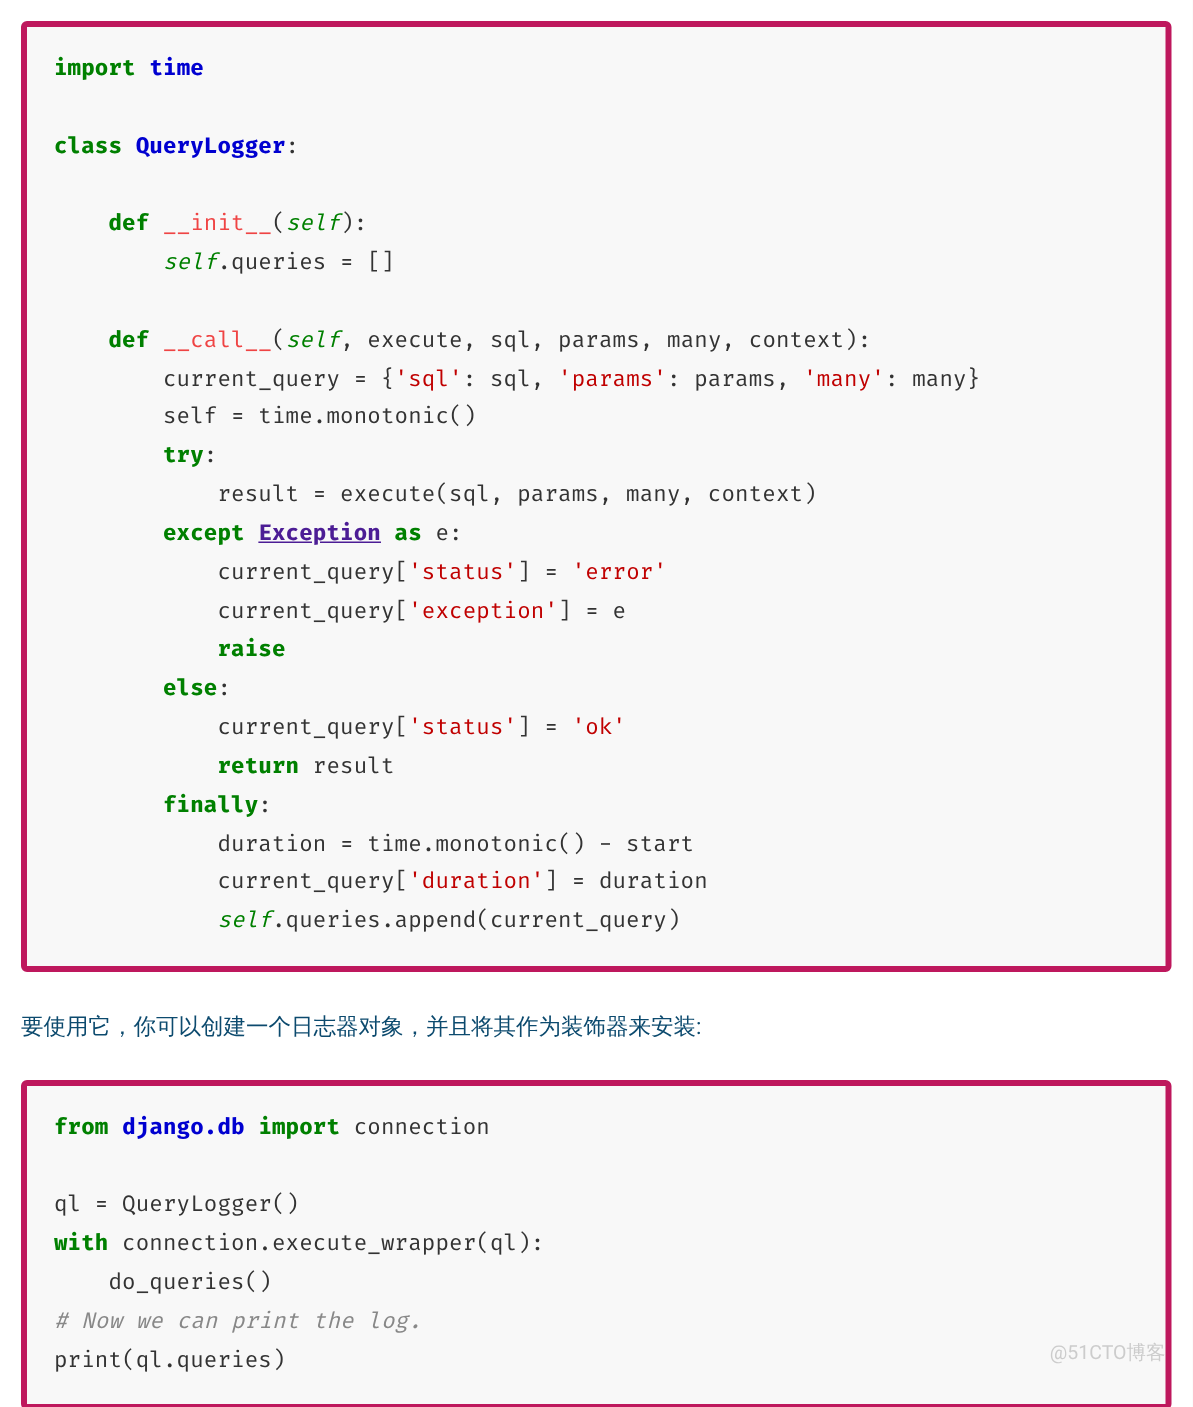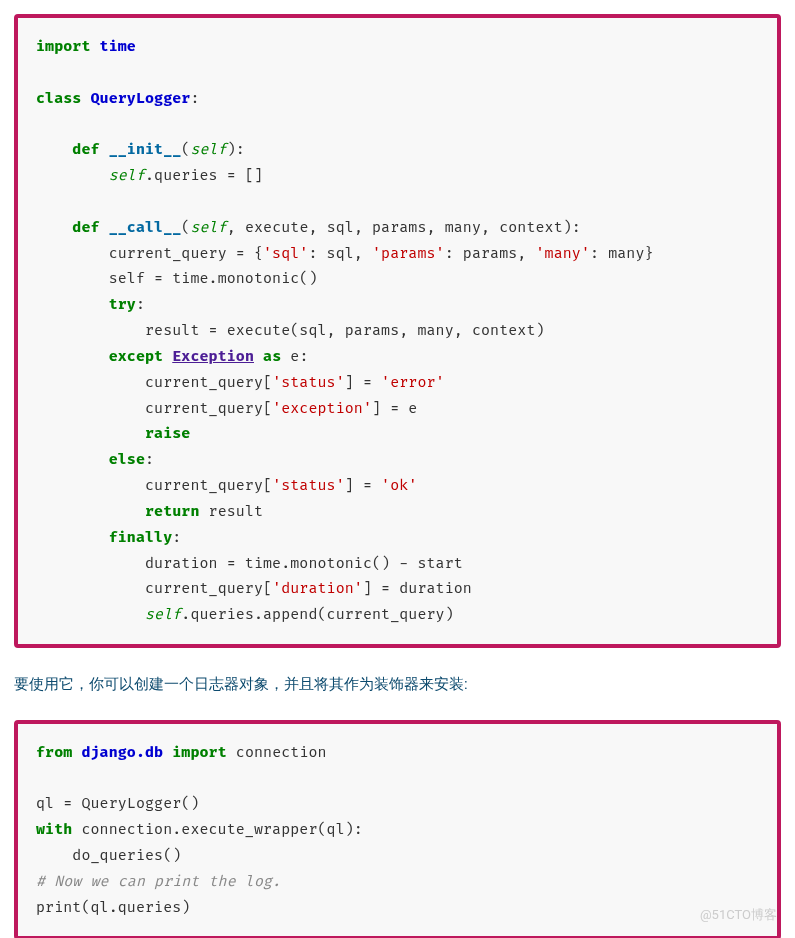--- a/index.html
+++ b/index.html
@@ -24,29 +24,29 @@
     color: #333;
     letter-spacing: 0.1px;
   }
   .paragraph {
     margin: 24px 0 22px 0;
     color: #0c4a6e;
     font-size: 15px;
   }
   .kw   { color: #008000; font-weight: bold; }   
   .nn   { color: #0000d0; font-weight: bold; }   
-  .fn   { color: #0369a1; font-weight: bold; }                      
+  .fn   { color: #ef4444; }                      
   .self { color: #008000; font-style: italic; }                      
   .str  { color: #c00000; }                      
   .exc  { color: #4c1d95; font-weight: bold; text-decoration: underline; }   
   .com  { color: #888888; font-style: italic; }                         
   .watermark {
     position: fixed;
     right: 18px;
-    bottom: 12px;
+    bottom: 24px;
     color: #ccc;
     font-size: 13px;
     pointer-events: none;
   }
 </style>
 </head>
 <body>
 
 <div class="code-block"><span class="kw">import</span> <span class="nn">time</span>
 

